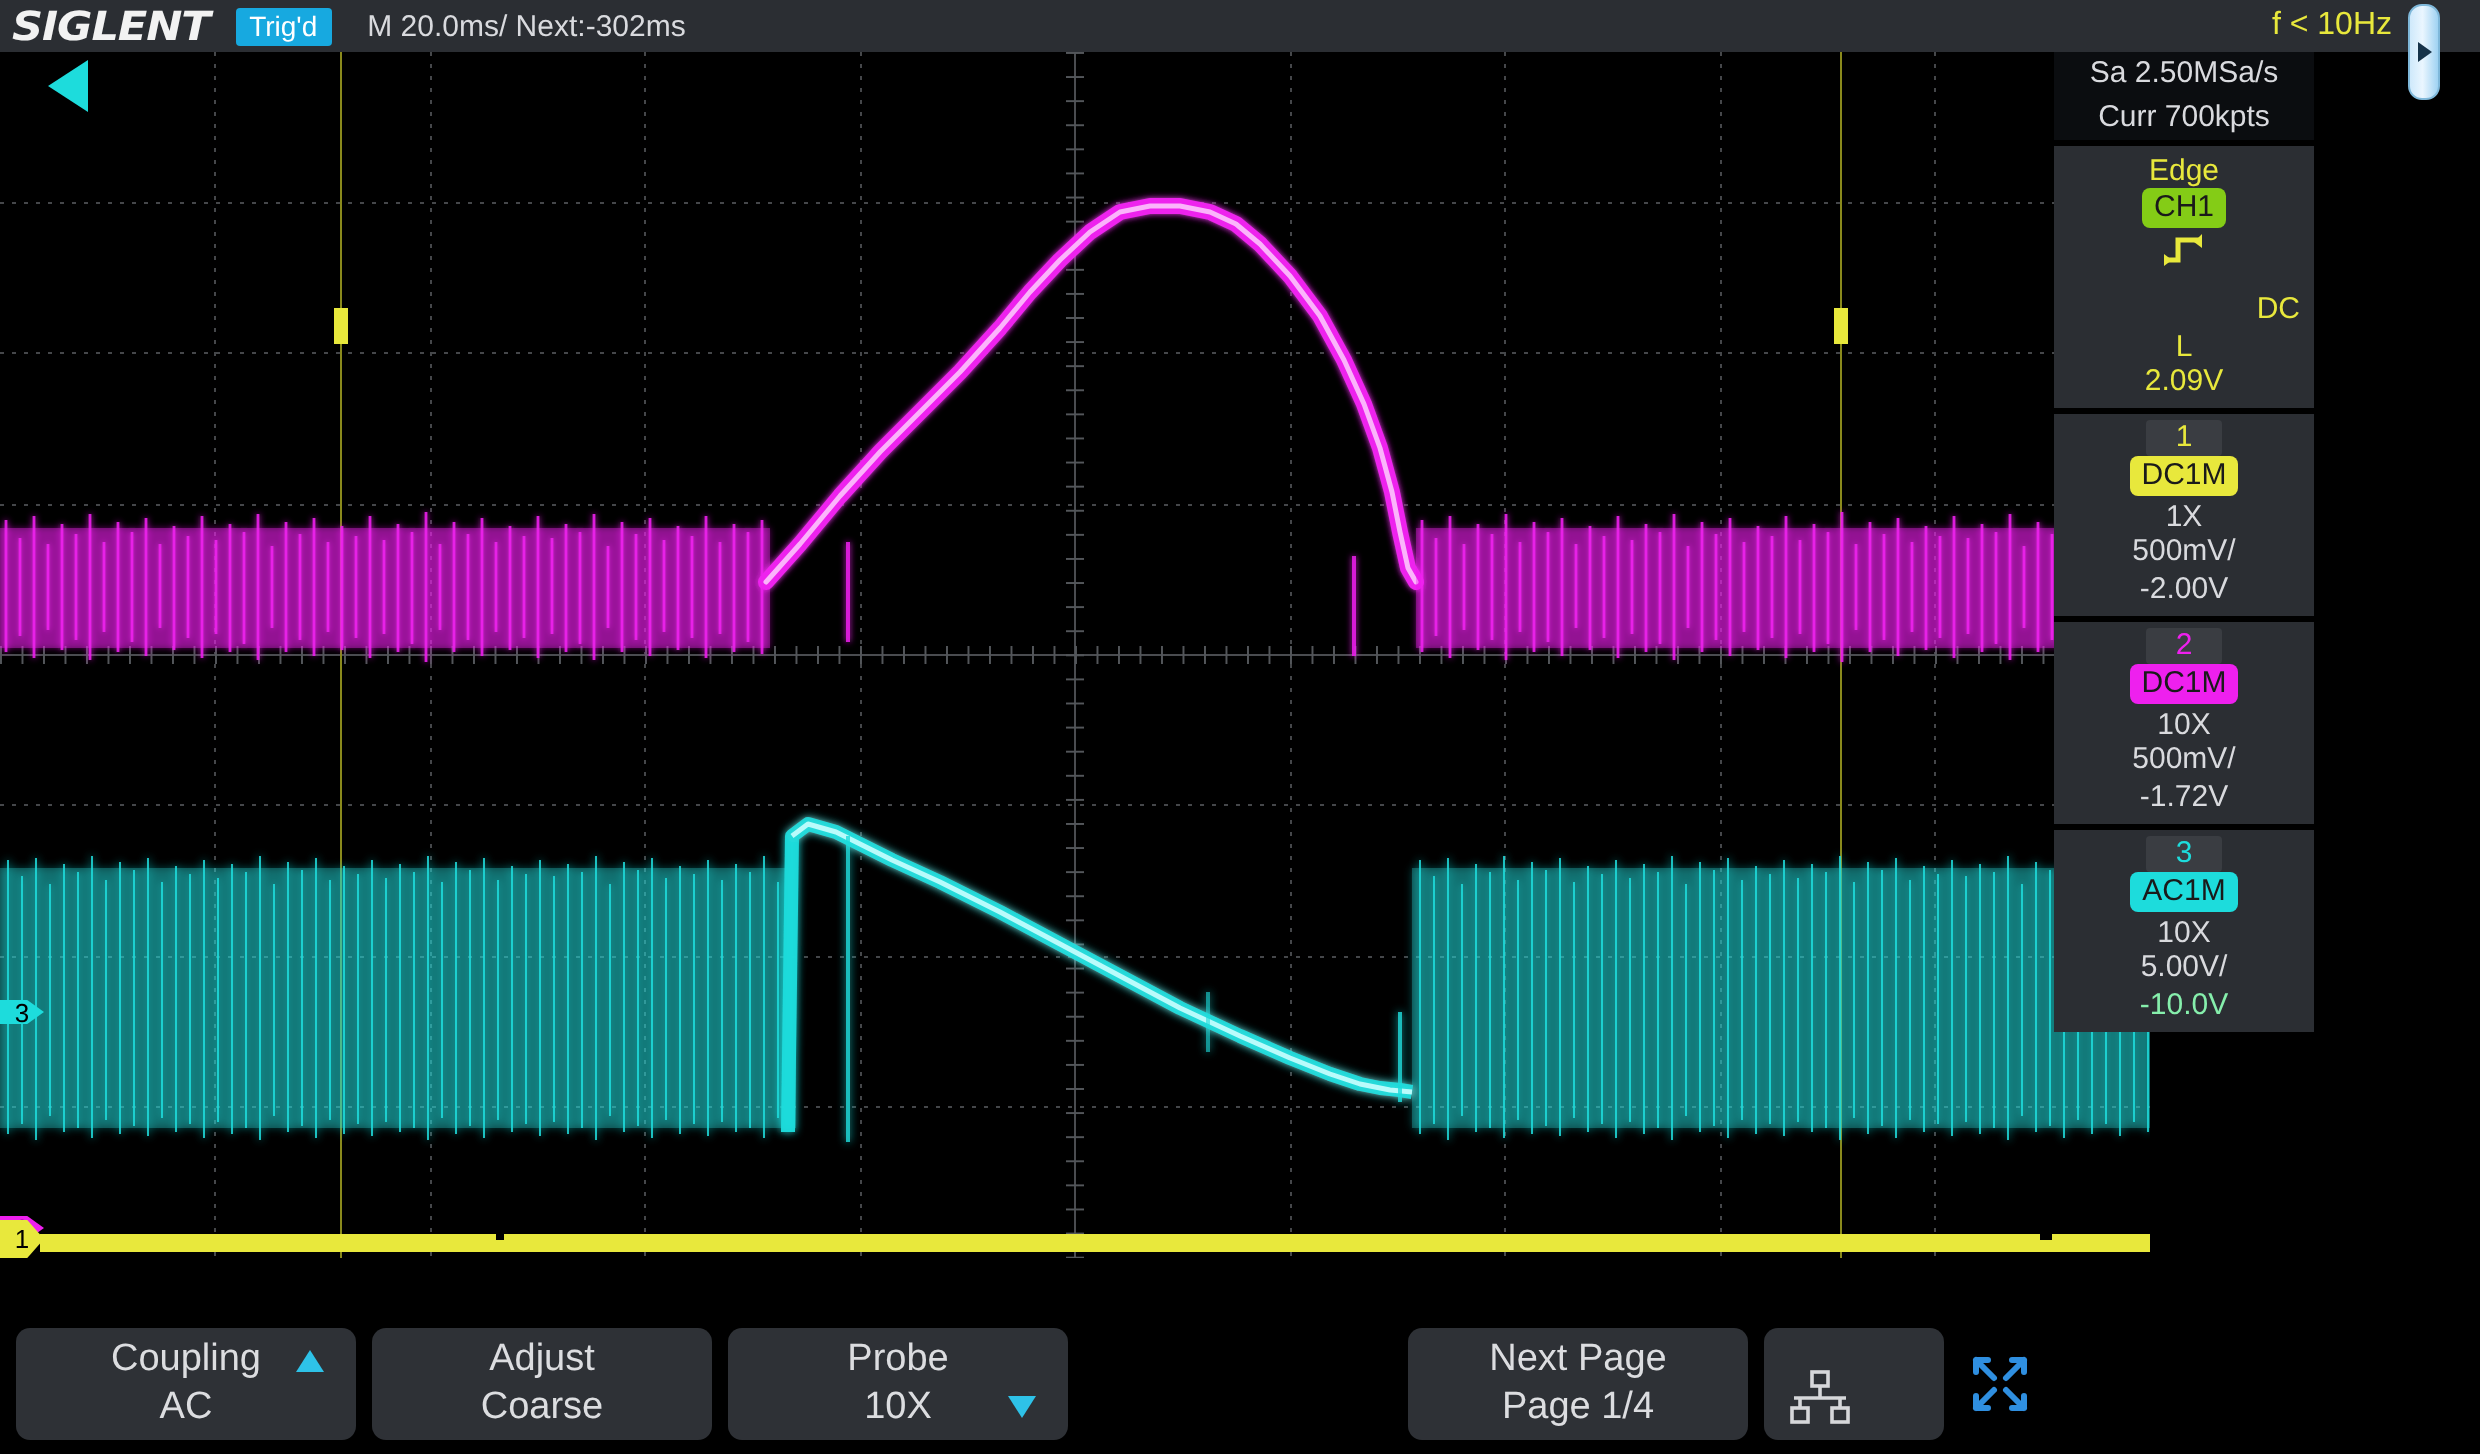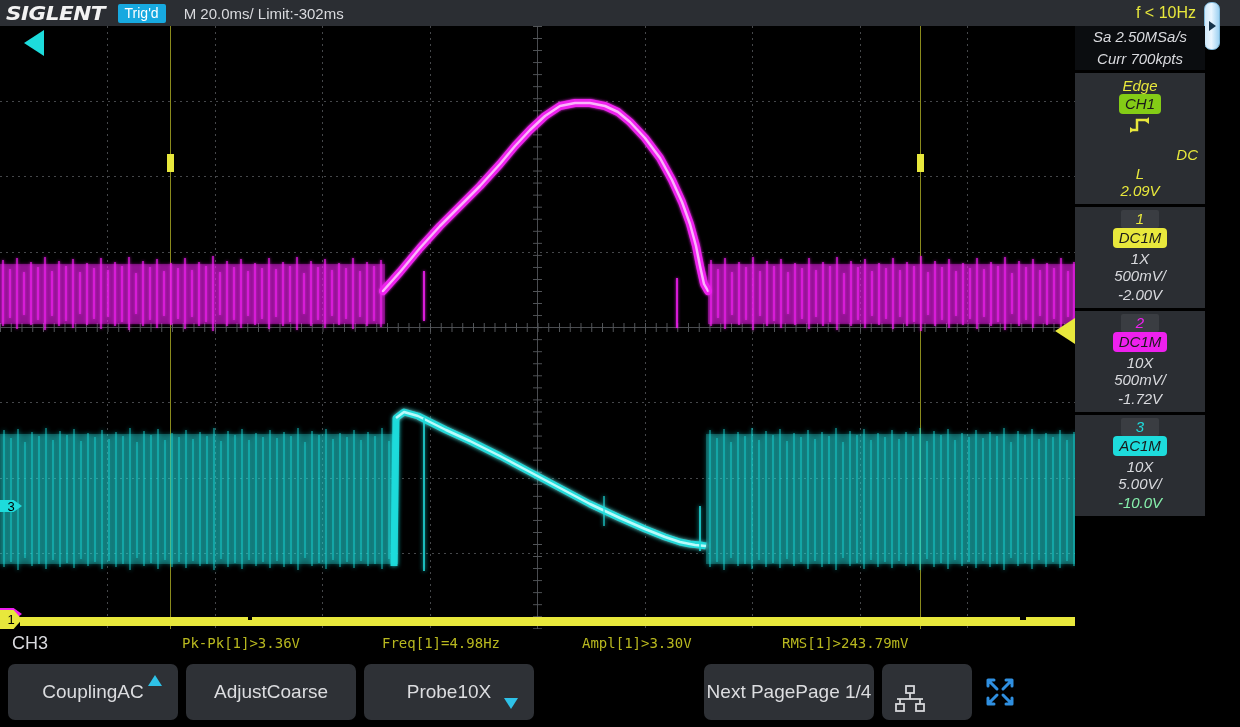--- a/index.html
+++ b/index.html
@@ -114,22 +114,22 @@
   #ch3-top-arrow {
     position: absolute; left: 24px; top: 4px;
     width: 0; height: 0;
     border-top: 13px solid transparent;
     border-bottom: 13px solid transparent;
     border-right: 20px solid #1ddcdc;
   }
 
   
   #sidebar {
-    position: absolute; left: 1075px; top: 26px;
-    width: 130px; height: 603px; font-style: italic;
+    position: absolute; left: 1027px; top: 26px;
+    width: 130px; height: 603px;
   }
   .sb-block { background: #2b2e33; }
   .sb-info {
     background: #0b0d10; padding: 2px 6px 3px 6px;
     color: #d9dade; font-size: 15px; text-align: center;
   }
   .sb-sep { height: 3px; background: #000; }
   .sb-row {
     display: flex; justify-content: space-between; align-items: center;
     padding: 1px 7px; font-size: 15px; flex-direction: column;
@@ -160,21 +160,21 @@
   .meas-item { color: #b8b81f; font-size: 14px; width: 200px; text-align: left; }
 
   
   #menubar {
     position: absolute; left: 0; top: 657px; width: 1240px; height: 70px;
     background: #000; display: flex; align-items: center;
   }
   .menu-btn {
     background: #2e3136; border-radius: 7px;
     height: 56px; margin-left: 8px;
-    display: flex; flex-direction: row;
+    display: flex; flex-direction: column;
     align-items: center; justify-content: center;
     color: #dcdde0; font-size: 19px; position: relative;
   }
   .menu-btn .l1 { line-height: 24px; }
   .menu-btn .l2 { line-height: 24px; }
   .arrow-up, .arrow-down {
     position: absolute; width: 0; height: 0;
   }
   .arrow-up {
     right: 16px; top: 11px;
@@ -200,21 +200,21 @@
   }
 </style>
 </head>
 <body>
 
 <div id="app">
 
   <div id="topbar">
     <div id="logo">SIGLENT</div>
     <div id="trigstate">Trig'd</div>
-    <div id="timebase">M 20.0ms/ Limit:-302ms</div>
+    <div id="timebase">M 20.0ms/ Next:-302ms</div>
     <div id="freqcounter">f &lt; 10Hz</div>
     <div id="scroll-right-btn">
       <div class="tri"></div>
     </div>
   </div>
 
   <div id="graph">
 
     <div class="gridline-v" style="left:107px"></div>
     <div class="gridline-v" style="left:215px"></div>
@@ -604,27 +604,20 @@
       <div class="sb-row">
         <span style="color:#d9dade">10X</span>
         <span style="color:#d9dade">5.00V/</span>
       </div>
       <div class="sb-row right">
         <span style="color:#86efac">-10.0V</span>
       </div>
     </div>
   </div>
 
-  <div id="measbar">
-    <div id="meas-chan">CH3</div>
-    <div class="meas-item">Pk-Pk[1]&gt;3.36V</div>
-    <div class="meas-item">Freq[1]=4.98Hz</div>
-    <div class="meas-item">Ampl[1]&gt;3.30V</div>
-    <div class="meas-item">RMS[1]&gt;243.79mV</div>
-  </div>
 
   <div id="menubar">
     <div class="menu-btn" style="width:170px">
       <span class="l1">Coupling</span>
       <span class="l2">AC</span>
       <span class="arrow-up"></span>
     </div>
     <div class="menu-btn" style="width:170px">
       <span class="l1">Adjust</span>
       <span class="l2">Coarse</span>

